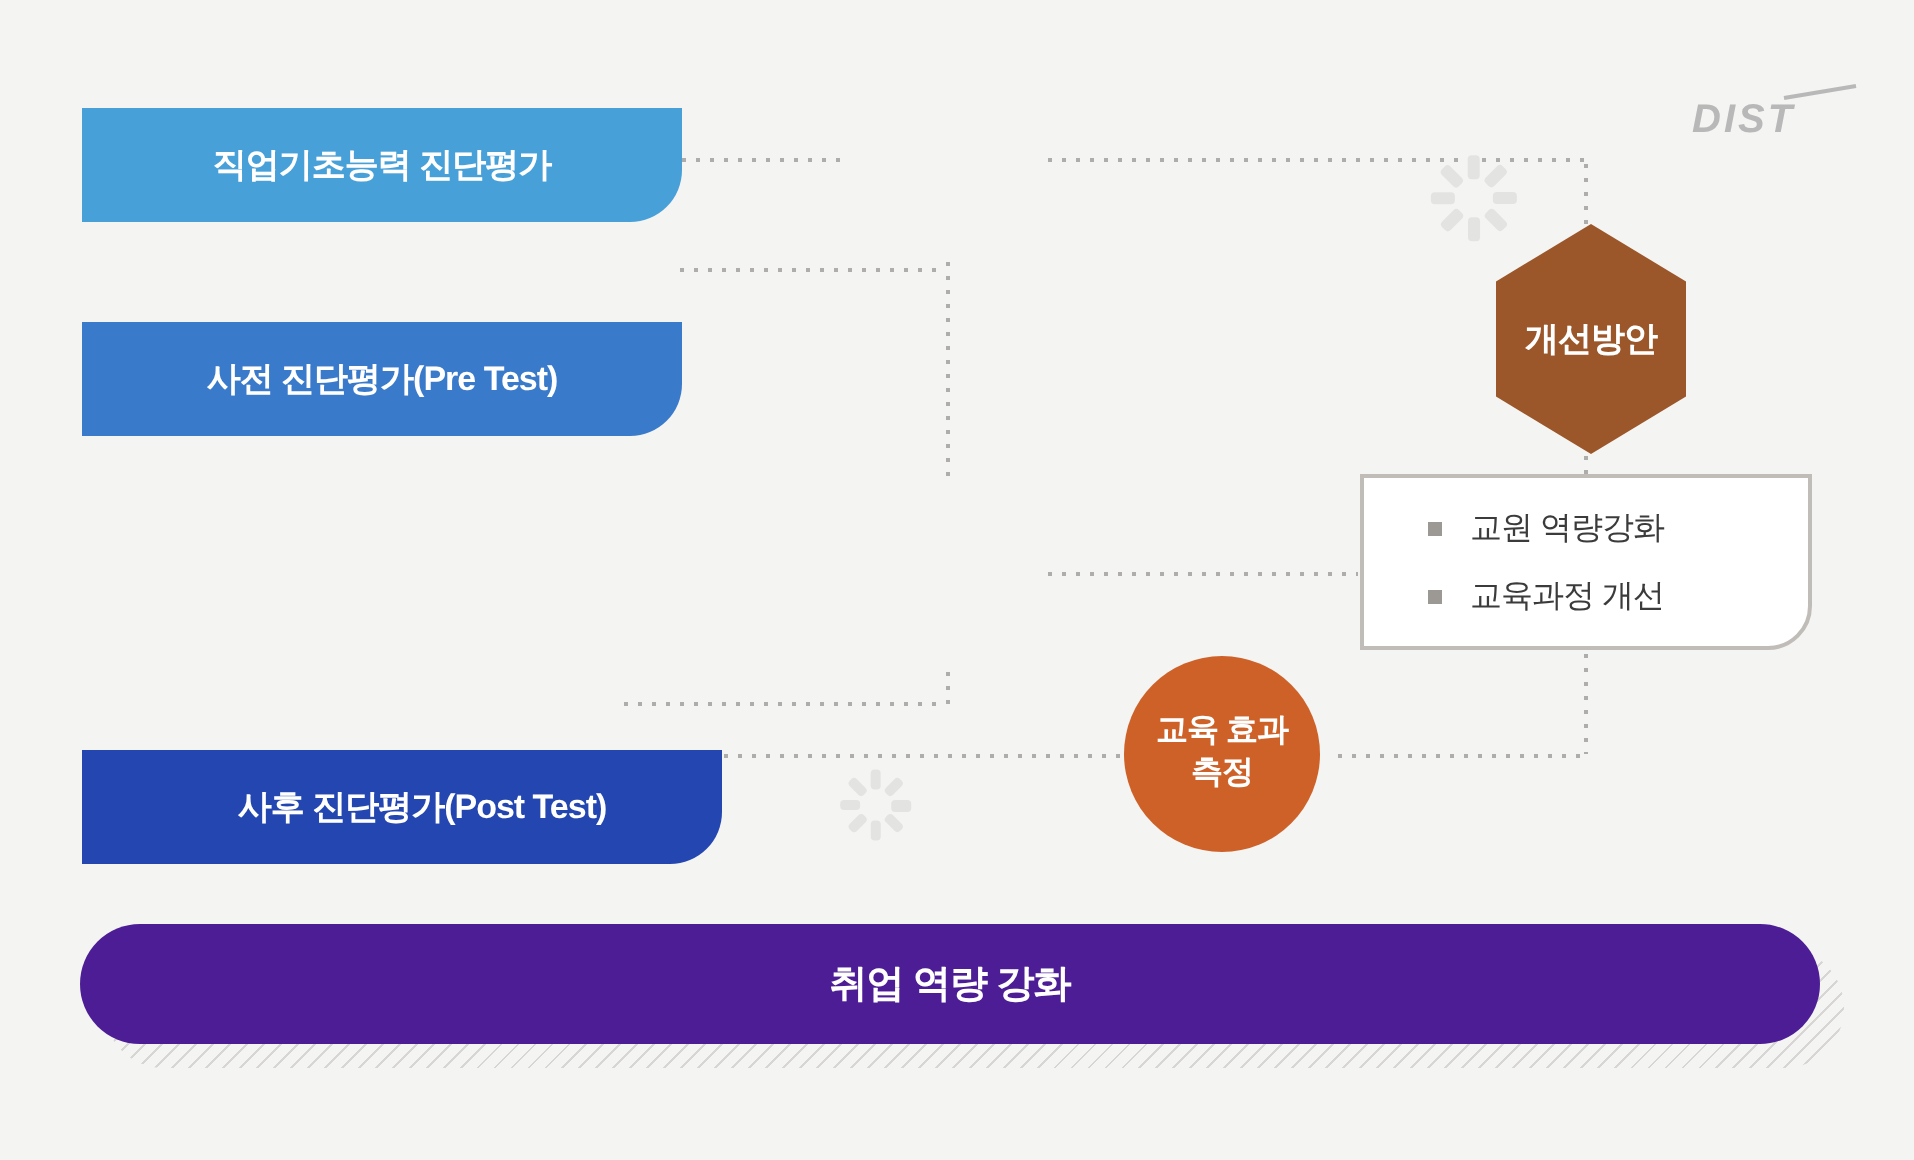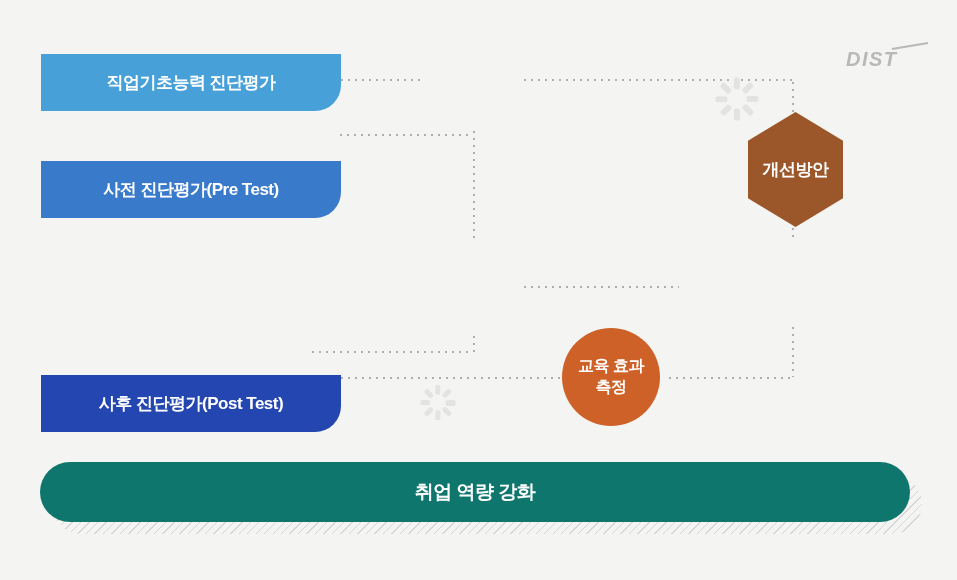--- a/index.html
+++ b/index.html
@@ -6,21 +6,21 @@
   body{font-family:"Liberation Sans","DejaVu Sans",sans-serif;background:#e9e9e8;}
   .stage{position:relative;width:957px;height:580px;background:#f4f4f3;overflow:hidden;}
 
   
   .pbar{position:absolute;left:41px;width:300px;height:57px;border-radius:0 0 26px 0;
         display:flex;align-items:center;justify-content:center;
         color:#fff;font-size:17px;font-weight:bold;letter-spacing:-0.5px;}
   .pbar1{top:54px;}
   .pbar2{top:161px;}
   .pbar3{top:268px;}
-  .pbar4{top:375px;}
+  .pbar4{top:375px;padding-left:20px;}
 
   
   .circle{position:absolute;width:98px;height:98px;border-radius:50%;
           display:flex;flex-direction:column;align-items:center;justify-content:center;
           color:#fff;font-weight:bold;text-align:center;line-height:1.3;letter-spacing:-0.5px;}
   .c-feedback{left:425px;top:32px;font-size:18px;}
   .c-system{left:425px;top:238px;font-size:16px;}
   .c-effect{left:562px;top:328px;font-size:16px;}
 
   
@@ -120,23 +120,33 @@
 
   <div class="circle c-effect" style="background-color: rgb(206, 97, 39);">
     <span>교육 효과</span>
     <span>측정</span>
   </div>
 
   <div class="hexagon" style="background-color: rgb(155, 86, 41);">
     <span>개선방안</span>
   </div>
 
+  <div class="impbox">
+    <div class="imp-item">
+      <span class="imp-bullet"></span>
+      <span>교원 역량강화</span>
+    </div>
+    <div class="imp-item">
+      <span class="imp-bullet"></span>
+      <span>교육과정 개선</span>
+    </div>
+  </div>
 
   <div class="footer-hatch"></div>
-  <div class="footer-pill" style="background-color: #0f766e;">
+  <div class="footer-pill" style="background-color: #4c1d95;">
     <span>취업 역량 강화</span>
   </div>
 
   <div class="logo">
     <svg width="90" height="32" viewBox="0 0 90 32">
       <line x1="52" y1="9" x2="88" y2="3" stroke="#b8b8b8" stroke-width="2"></line>
       <text x="6" y="26" font-size="20" font-weight="bold" font-style="italic" letter-spacing="1.5" fill="#b8b8b8">DIST</text>
     </svg>
   </div>
 

